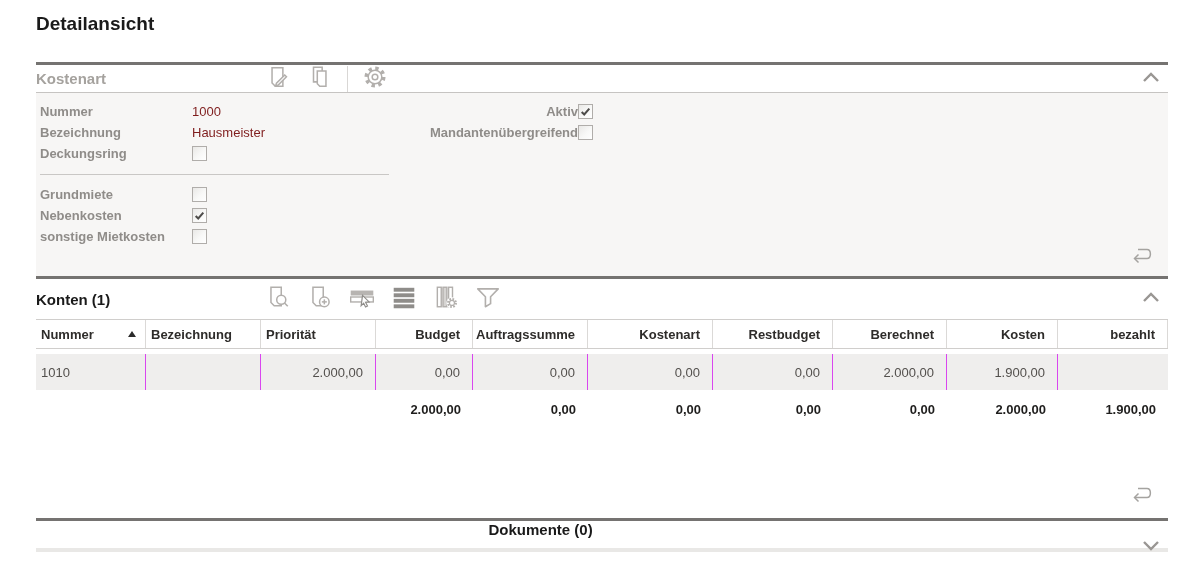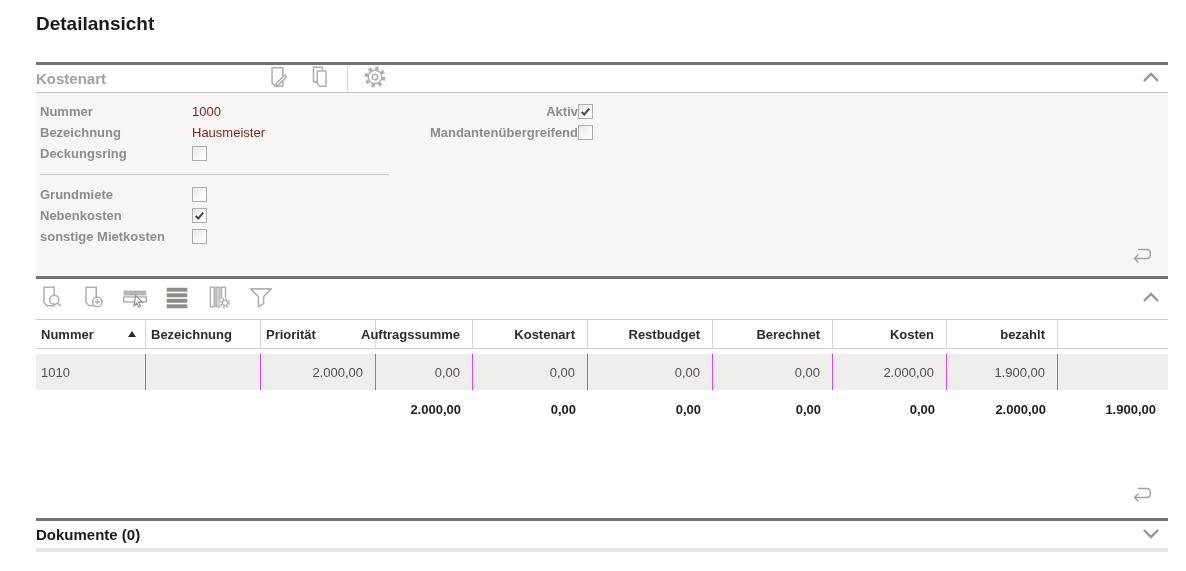--- a/index.html
+++ b/index.html
@@ -10,21 +10,21 @@
 
   .page-title { padding-top:13px; font-size:19px; font-weight:bold; color:#1a1a1a; }
 
   .hr-dark { height:3px; background:#757371; }
   .hr-dark.mt { margin-top:27px; }
 
   
   .sec-header { display:flex; align-items:center; background:#fff; }
   .sec-header.h-kostenart { height:28px; border-bottom:1px solid #c6c4c2; }
   .sec-header.h-konten { height:40px; }
-  .sec-header.h-dokumente { height:27px; }
+  .sec-header.h-dokumente { height:27px;flex-direction:column; }
   .sec-title { width:227px; font-size:15px; font-weight:bold; color:#1a1a1a; }
   .sec-title.muted { color:#a5a29e; }
 
   .toolbar { display:flex; align-items:center; gap:12px; }
   .icon-btn { width:30px; height:30px; display:flex; align-items:center; justify-content:center; cursor:pointer; }
   .tb-sep { width:1px; height:26px; background:#d9d7d5; }
 
   .chevron-btn { margin-left:auto; width:34px; height:26px; display:flex; align-items:center; justify-content:center; cursor:pointer; }
 
   
@@ -173,20 +173,21 @@
             </svg>
           </span>
         </div>
       </div>
     </div>
 
     <div class="hr-dark"></div>
 
     <div>
       <div class="sec-header h-konten">
+        <div class="sec-title">Konten (1)</div>
         <div class="toolbar">
           <div class="icon-btn">
             <span>
               <svg width="26" height="26" viewBox="0 0 24 24" fill="none" stroke="#b2afac" stroke-width="1.4">
                 <path d="M5.5 3 H15 V20 H8.5 L5.5 17 Z"></path>
                 <circle cx="15" cy="14.5" r="4.2" fill="#fff"></circle>
                 <line x1="18" y1="17.5" x2="21" y2="20.5"></line>
               </svg>
             </span>
           </div>
@@ -252,20 +253,21 @@
         <div>
           <div class="t-row t-head">
             <div class="cell c-l">
               <span class="sort-wrap">
                 <span>Nummer</span>
                 <span class="sort-asc"></span>
               </span>
             </div>
             <div class="cell c-l">Bezeichnung</div>
             <div class="cell c-l">Priorität</div>
+            <div class="cell c-r">Budget</div>
             <div class="cell c-r">Auftragssumme</div>
             <div class="cell c-r">Kostenart</div>
             <div class="cell c-r">Restbudget</div>
             <div class="cell c-r">Berechnet</div>
             <div class="cell c-r">Kosten</div>
             <div class="cell c-r">bezahlt</div>
           </div>
           <div class="t-row t-data">
             <div class="cell c-l">1010</div>
             <div class="cell c-l"></div>

